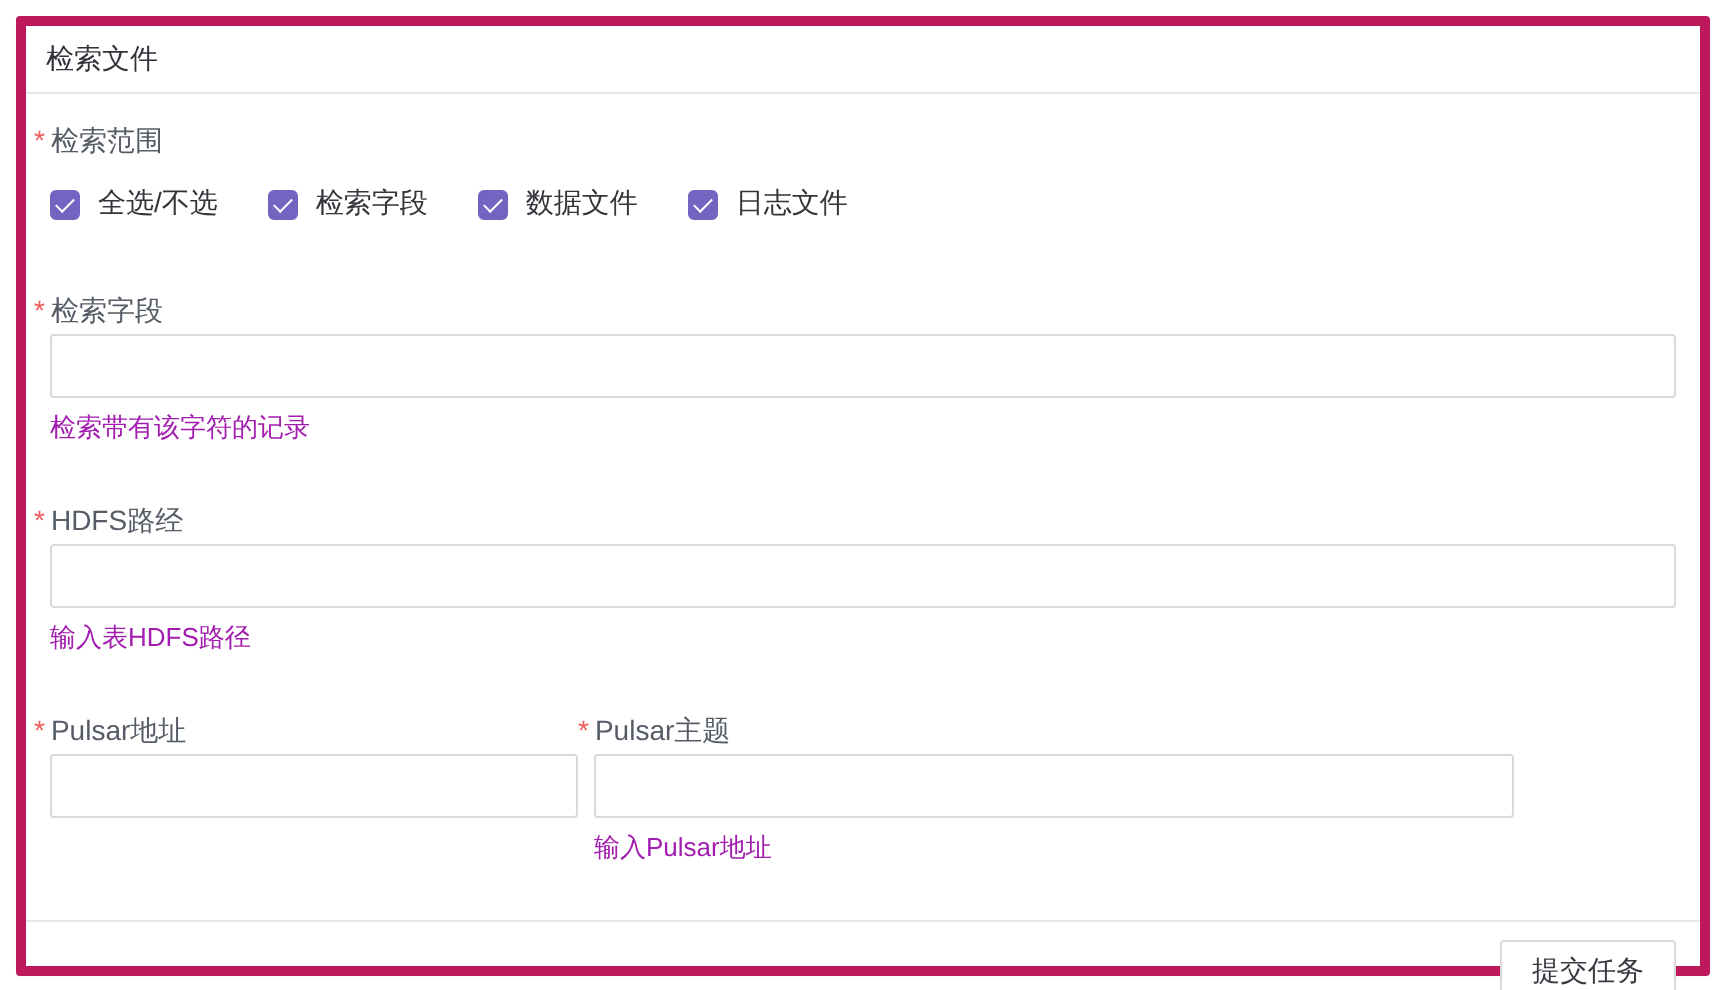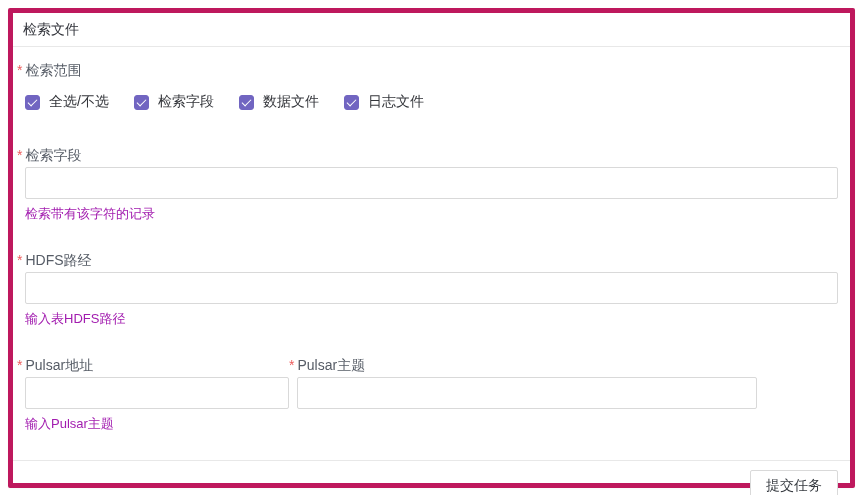--- a/index.html
+++ b/index.html
@@ -177,28 +177,28 @@
       <div class="hint">输入表HDFS路径</div>
     </div>
 
     <div class="pulsar-row">
       <div class="form-item col-topic">
         <div class="form-label">
           <span class="req-mark">*</span>
           <span>Pulsar地址</span>
         </div>
         <input class="text-input" type="text" value="" style="">
-        <div class="hint">输入Pulsar主题</div>
       </div>
       <div class="form-item col-addr">
         <div class="form-label">
           <span class="req-mark">*</span>
           <span>Pulsar主题</span>
         </div>
         <input class="text-input" type="text" value="" style="">
+        <div class="hint">输入Pulsar地址</div>
       </div>
     </div>
 
   </div>
 
   <div class="card-footer">
     <button class="submit-btn" type="button">提交任务</button>
   </div>
 
 </div>

